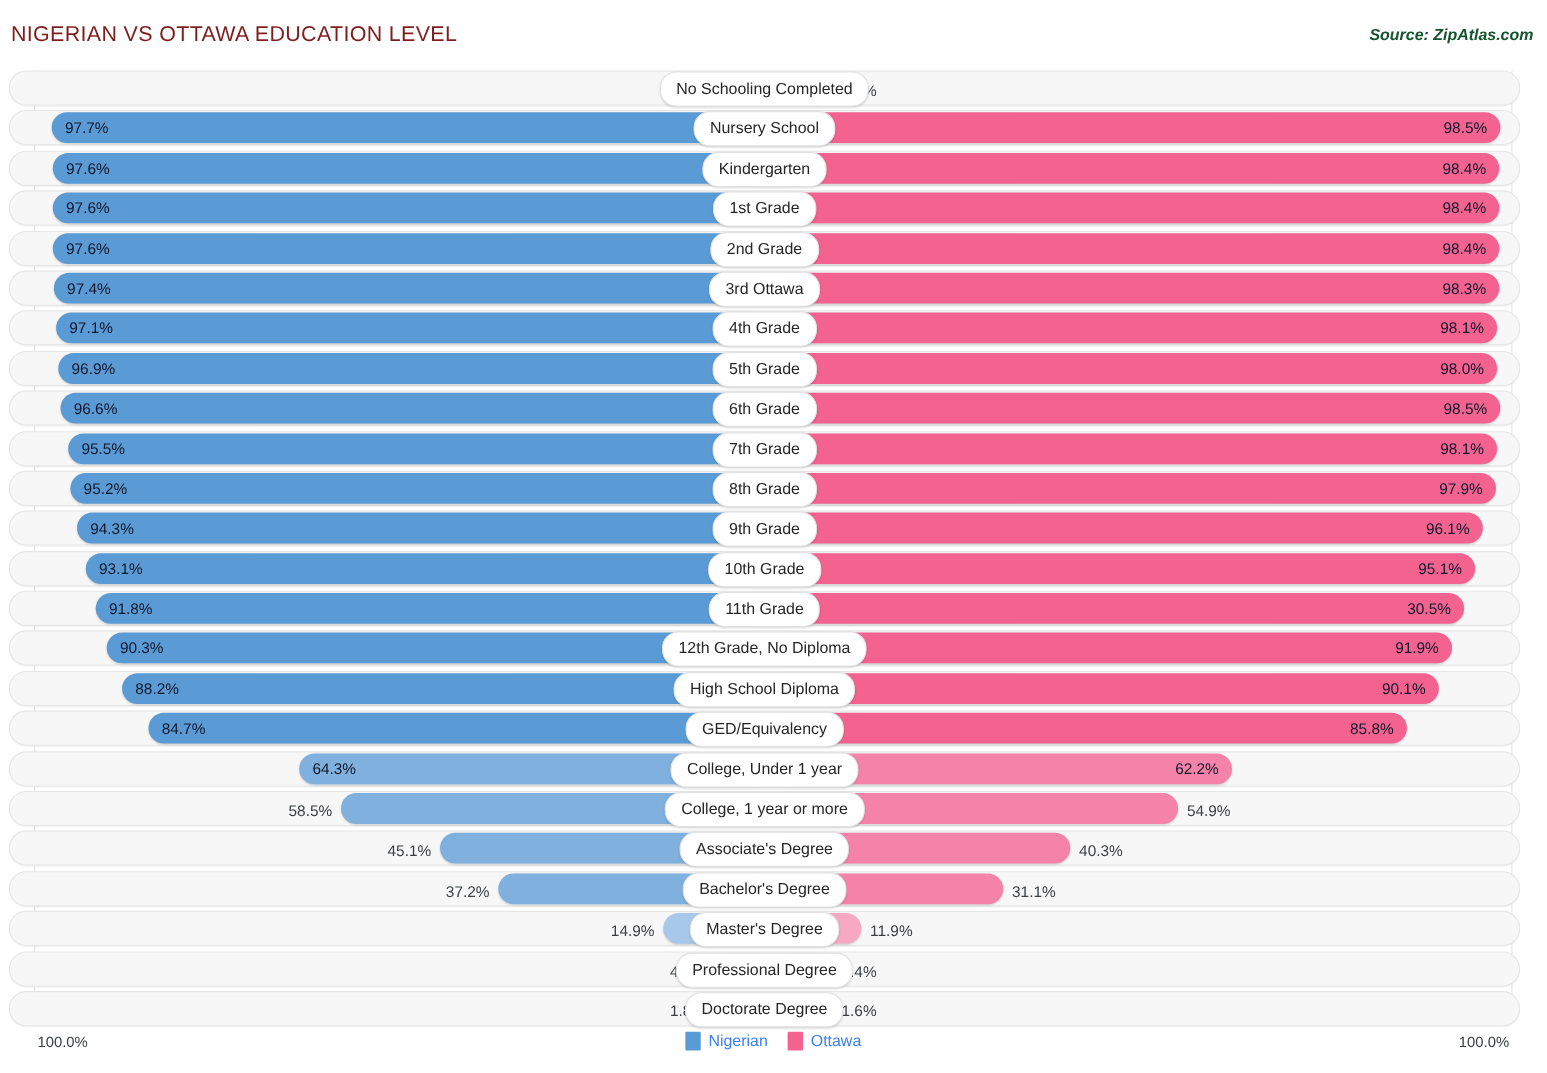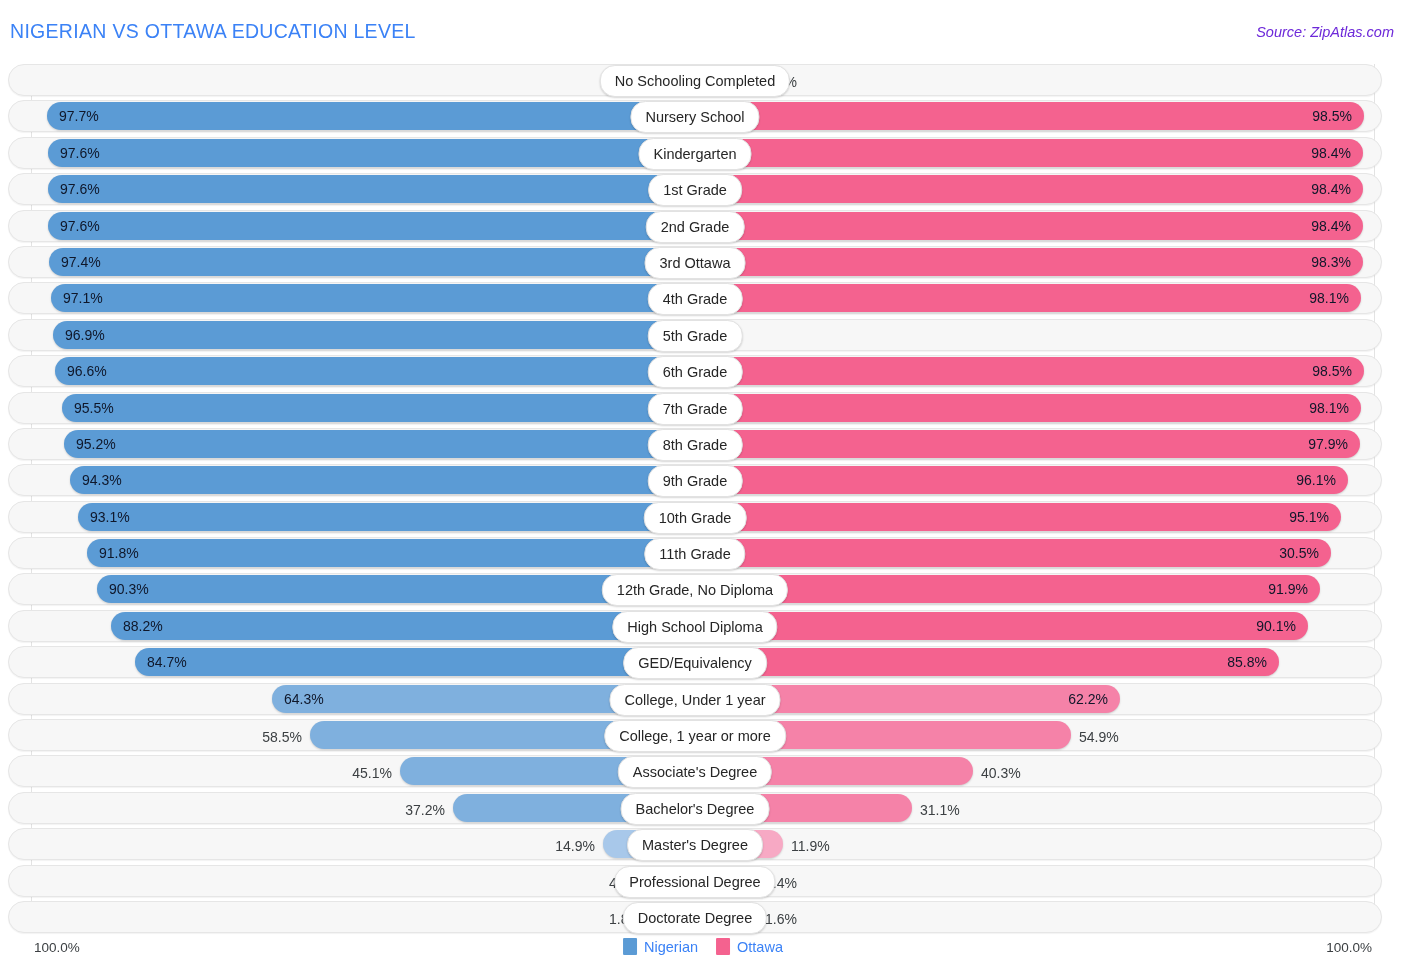--- a/index.html
+++ b/index.html
@@ -7,26 +7,26 @@
     width:1406px;height:975px;
     background:#ffffff;
     font-family:"Liberation Sans",sans-serif;
     overflow:hidden;
   }
   .page{position:relative;width:1406px;height:975px;}
 
   
   .title{
     position:absolute;left:10px;top:20px;
-    font-size:19.5px;color:#3b82f6;letter-spacing:.3px;
+    font-size:19.5px;color:#7f1d1d;letter-spacing:.3px;
     font-weight:400;
   }
   .source{
     position:absolute;right:12px;top:24px;
-    font-size:14.5px;color:#6d28d9;font-style:italic;font-weight:normal;
+    font-size:14.5px;color:#14532d;font-style:italic;font-weight:bold;
   }
 
   
   .chart{
     position:absolute;left:0;top:64px;width:1406px;height:872px;
   }
   .gridline{
     position:absolute;top:0;bottom:8px;width:1px;background:#e3e3e3;
   }
 
@@ -216,20 +216,25 @@
           </div>
           <div class="pill">4th Grade</div>
         </div>
         <div class="row">
           <div class="track"></div>
           <div class="half left">
             <div class="bar left" style="width:650px;background:#5B9BD5">
               <span class="inval">96.9%</span>
             </div>
           </div>
+          <div class="half right">
+            <div class="bar right" style="width:658px;background:#F4628F">
+              <span class="inval">98.0%</span>
+            </div>
+          </div>
           <div class="pill">5th Grade</div>
         </div>
         <div class="row">
           <div class="track"></div>
           <div class="half left">
             <div class="bar left" style="width:648px;background:#5B9BD5">
               <span class="inval">96.6%</span>
             </div>
           </div>
           <div class="half right">

